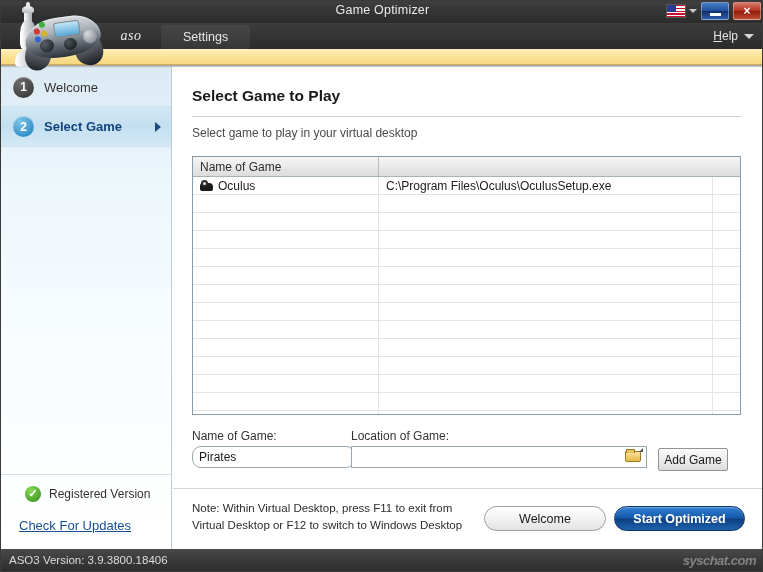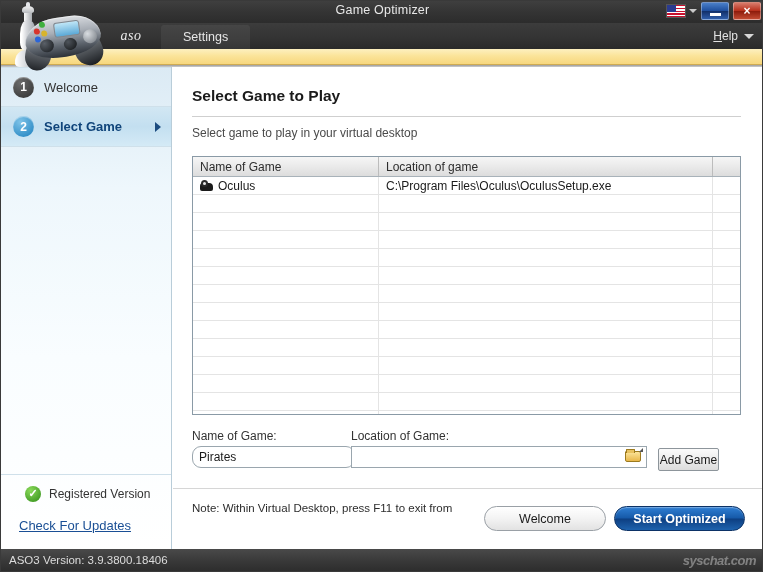--- a/index.html
+++ b/index.html
@@ -382,21 +382,21 @@
     border-radius: 1px 1px 0 0;
   }
   .folder-btn .arr {
     position: absolute; right: 0; top: 0;
     width: 0; height: 0;
     border-left: 4px solid transparent;
     border-bottom: 4px solid #555;
   }
   .add-btn {
     position: absolute; left: 466px; top: 19px;
-    width: 61px; height: 23px;
+    width: 70px; height: 23px;
     background: linear-gradient(to bottom, #fbfbfb 0%, #ededed 50%, #dcdcdc 100%);
     border: 1px solid #8d959b;
     border-radius: 2px;
     font-size: 12px; color: #1a1a1a;
     cursor: pointer;
     font-family: "Liberation Sans", sans-serif;
   }
 
   
   .bottom-rule {
@@ -529,21 +529,20 @@
   </div>
 
   <div class="content">
     <div class="page-title">Select Game to Play</div>
     <div class="title-rule"></div>
     <div class="subtitle">Select game to play in your virtual desktop</div>
 
     <div class="table-wrap">
       <div class="thead">
         <div class="th c1">Name of Game</div>
-        <div class="th c2">Location of game</div>
         <div class="th c3"></div>
       </div>
       <div class="tbody" id="tbody">
           <div class="trow">
             <div class="td c1">
               <span class="game-icon">
                 <span class="gbody"></span>
                 <span class="ghead"></span>
                 <span class="geye"></span>
               </span>
@@ -633,20 +632,21 @@
             <div class="arr"></div>
         </div>
       </div>
       <button class="add-btn">Add Game</button>
     </div>
 
     <div class="bottom-rule"></div>
     <div class="bottombar">
       <div class="note">
         <span>Note: Within Virtual Desktop, press F11 to exit from</span><br>
+        <span>Virtual Desktop or F12 to switch to Windows Desktop</span>
       </div>
       <div class="pill remove">Welcome</div>
       <div class="pill start">Start Optimized</div>
     </div>
   </div>
 
   <div class="statusbar">
     <div class="status-text">ASO3 Version: 3.9.3800.18406</div>
     <div class="watermark">syschat.com</div>
   </div>

